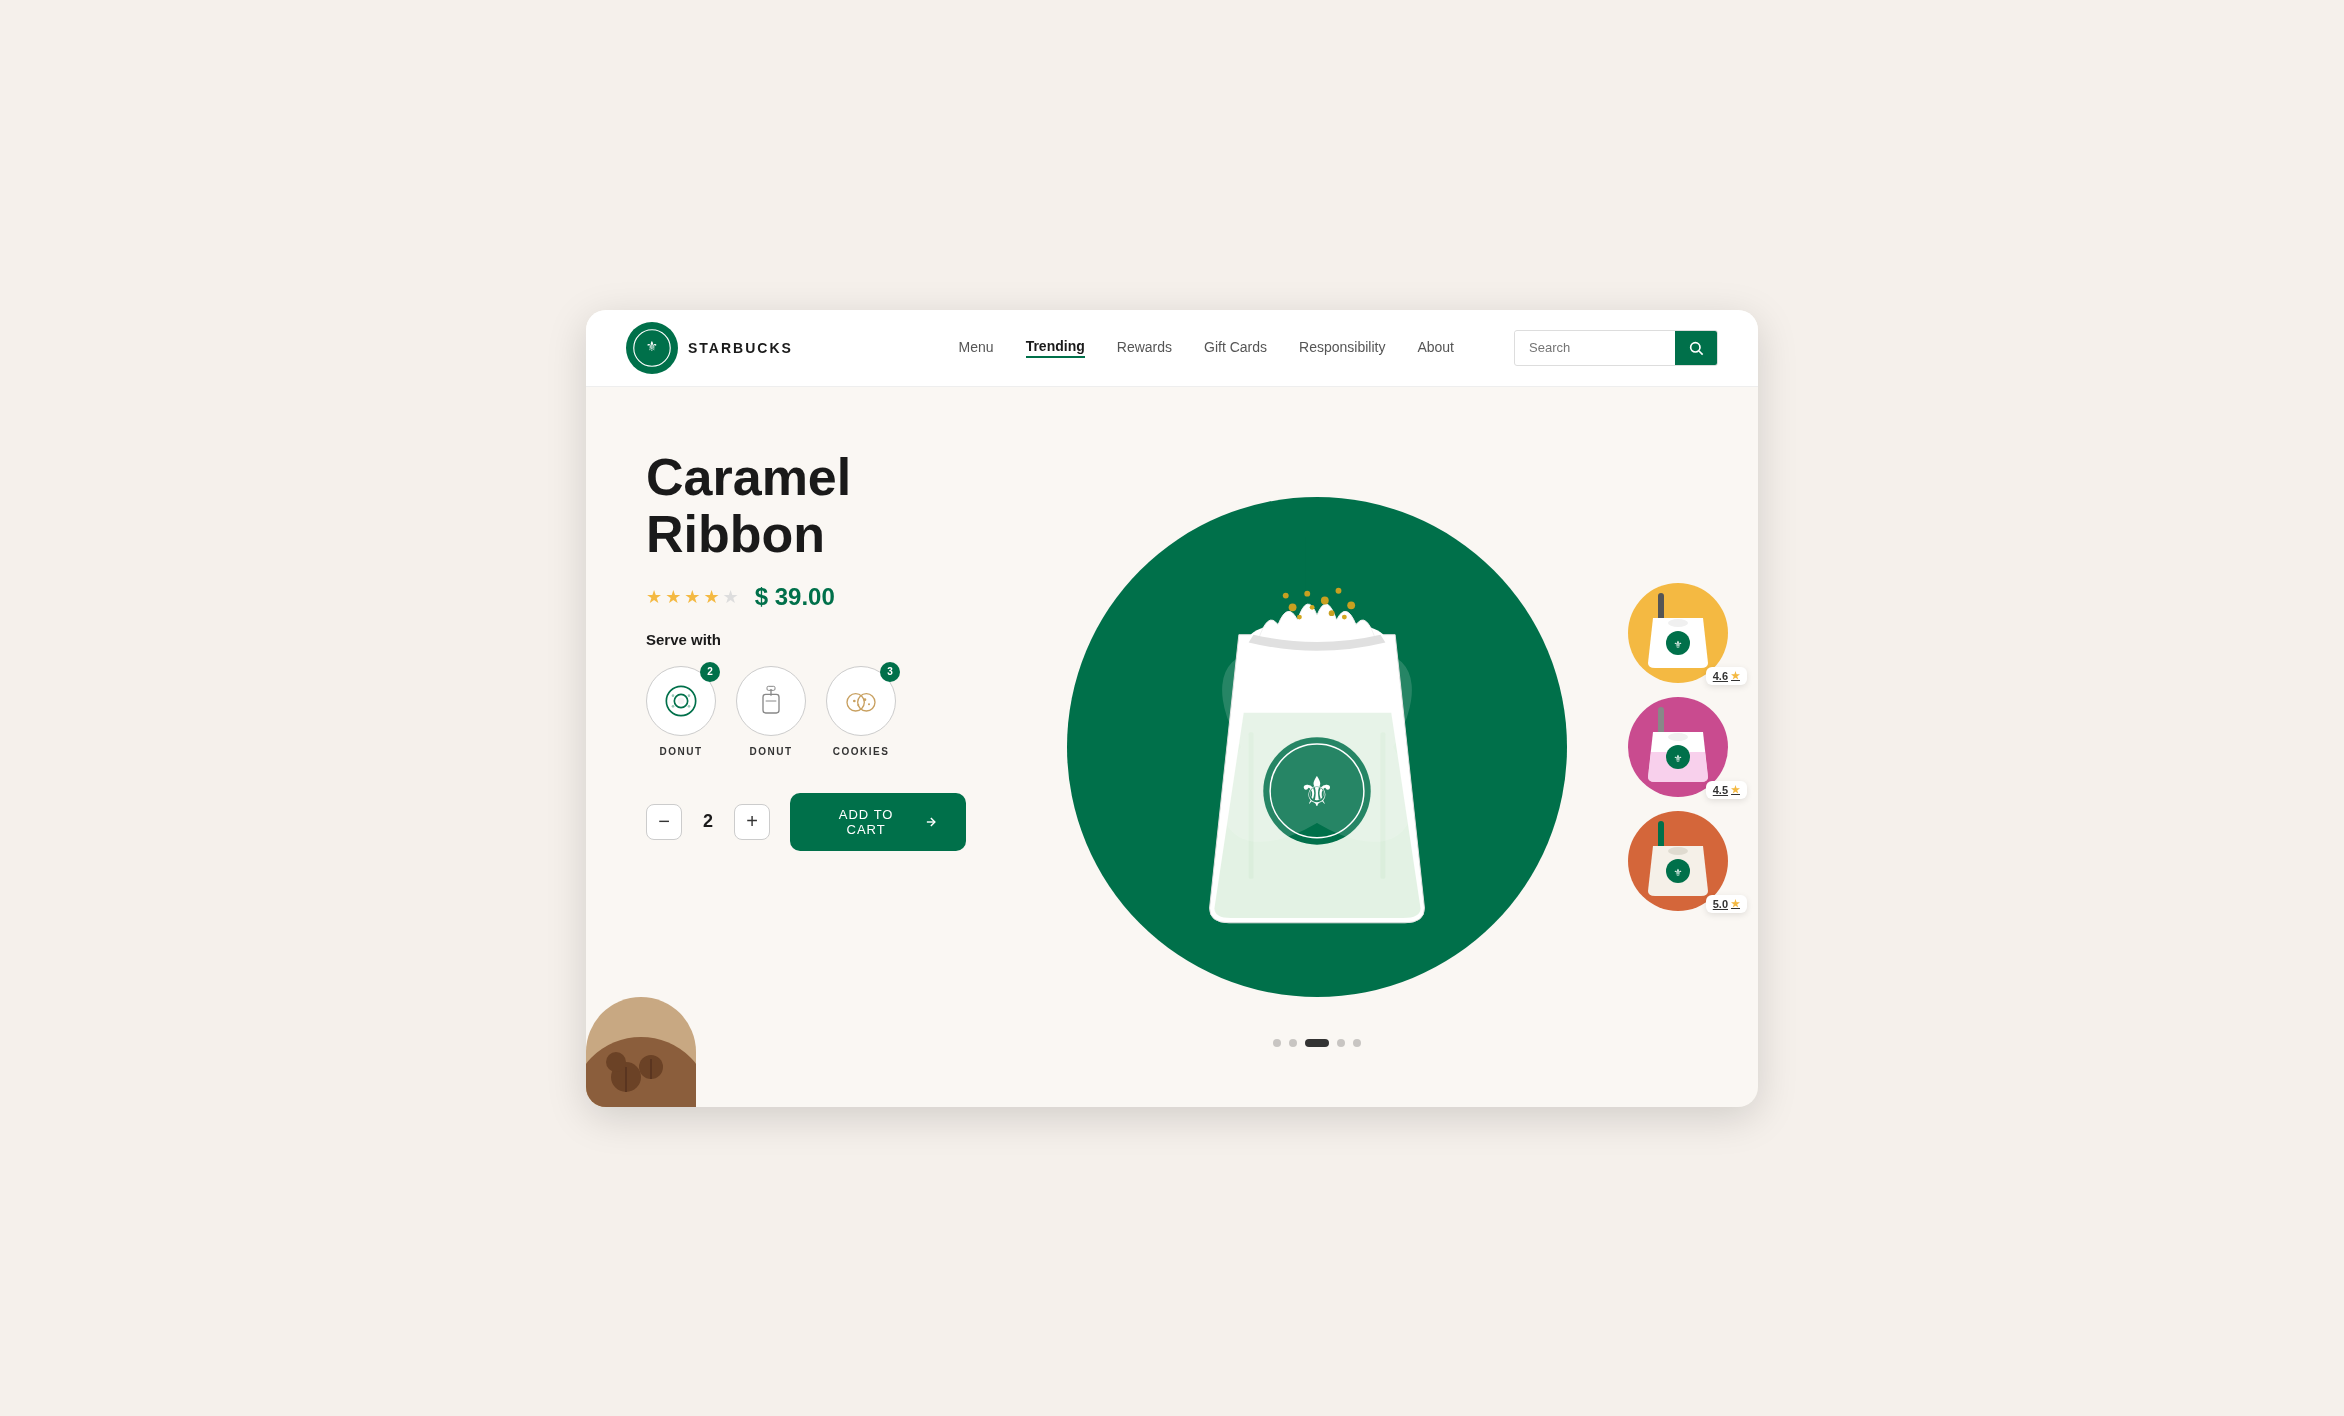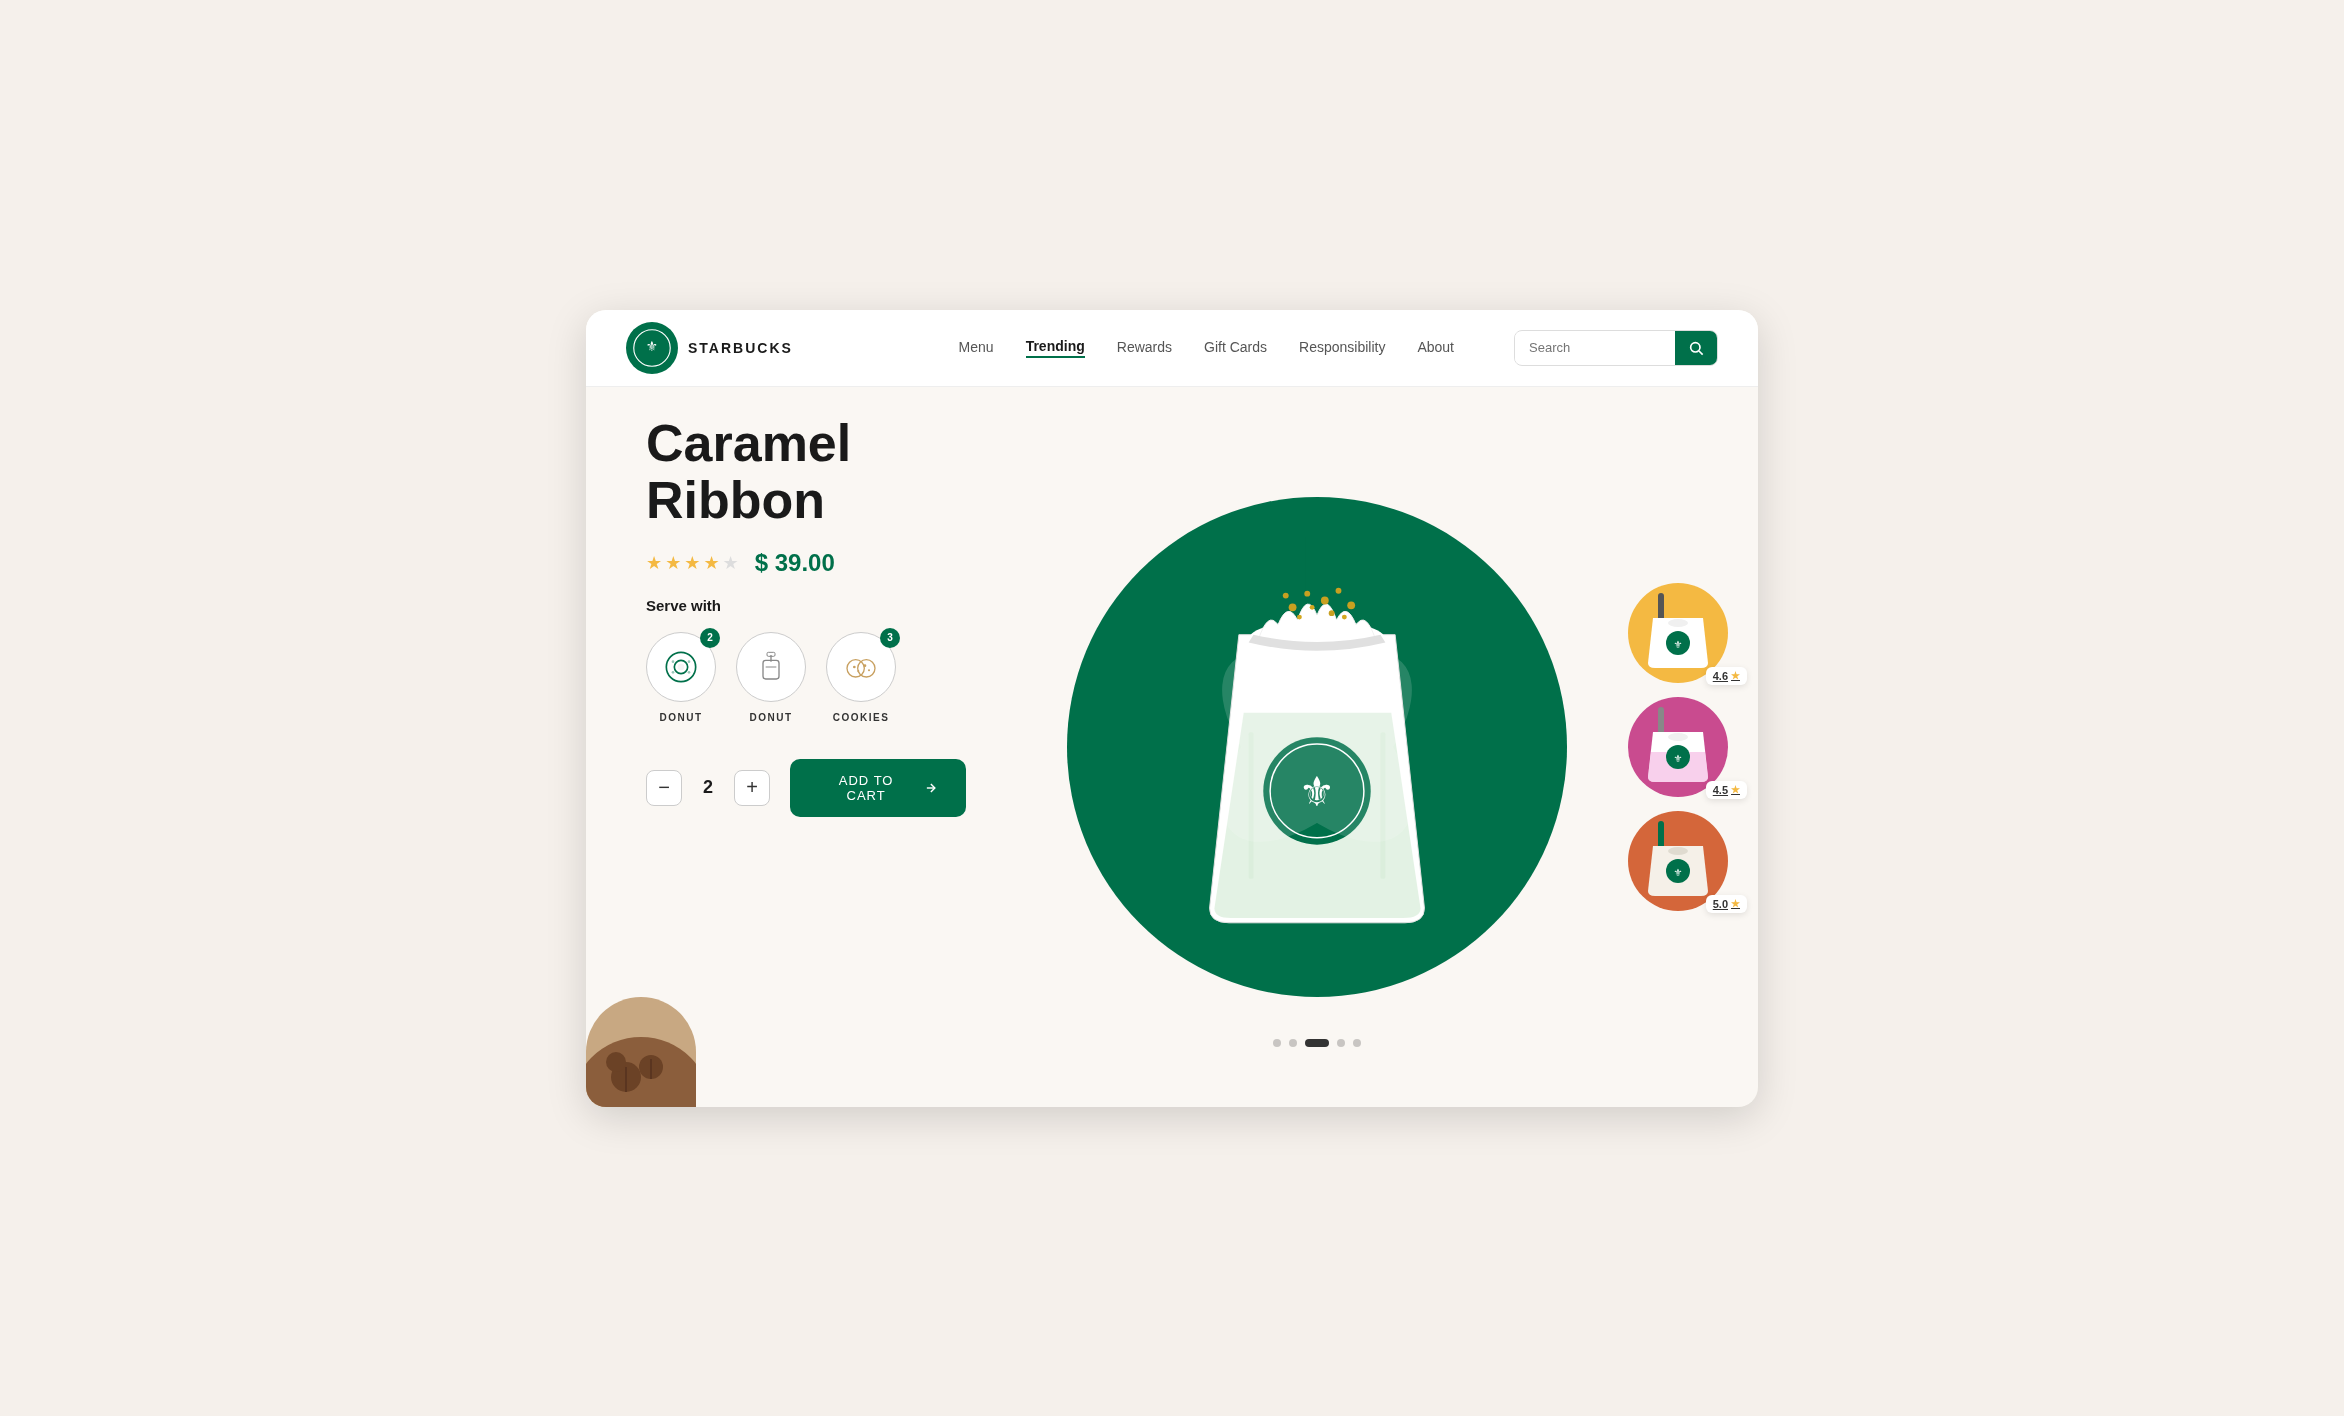--- a/index.html
+++ b/index.html
@@ -80,21 +80,21 @@
       color: #1a1a1a;
       font-weight: 600;
       border-bottom: 2px solid #00704A;
     }
 
     .search-area {
       display: flex;
       align-items: center;
       margin-left: 20px;
       border: 1px solid #ddd;
-      border-radius: 8px;
+      border-radius: 3px;
       overflow: hidden;
     }
 
     .search-input {
       padding: 8px 14px;
       border: none;
       outline: none;
       font-size: 13px;
       color: #999;
       width: 160px;
@@ -116,21 +116,21 @@
       display: flex;
       position: relative;
       min-height: 720px;
       overflow: hidden;
     }
 
     
     .left-panel {
       width: 420px;
       flex-shrink: 0;
-      padding: 28px 40px 40px 60px;
+      padding: 62px 40px 40px 60px;
       z-index: 2;
     }
 
     .product-title {
       font-size: 52px;
       font-weight: 900;
       color: #1a1a1a;
       line-height: 1.1;
       margin-bottom: 20px;
     }

